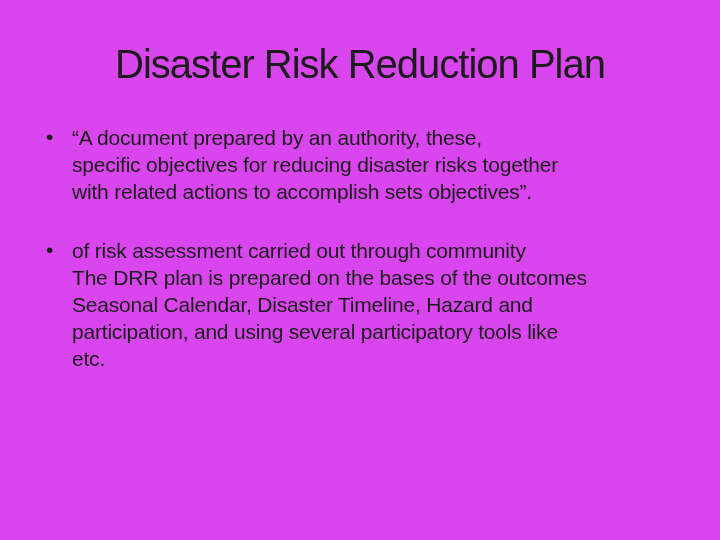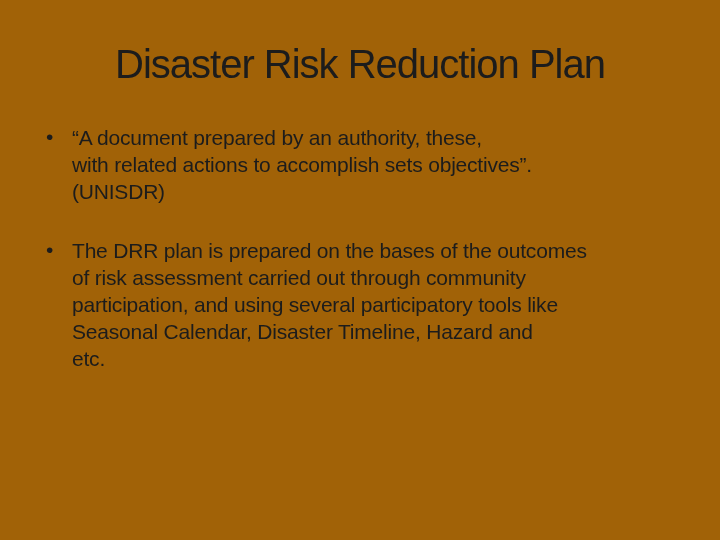--- a/index.html
+++ b/index.html
@@ -4,21 +4,21 @@
 <style>
   html, body {
     margin: 0;
     padding: 0;
     background: #ffffff;
   }
   .slide {
     position: relative;
     width: 720px;
     height: 540px;
-    background: #a16207;
+    background: #d946ef;
     overflow: hidden;
     font-family: "Liberation Sans", sans-serif;
     color: #1c1c1c;
   }
   .slide-title {
     margin: 40px 30px 0 30px;
     text-align: center;
     font-size: 40px;
     line-height: 48px;
     font-weight: 400;
@@ -54,27 +54,27 @@
 
 <div class="slide">
 
   <h1 class="slide-title">Disaster Risk Reduction Plan</h1>
 
   <div class="bullet-list">
 
     <div class="bullet-item">
       <span class="bullet-marker">•</span>
       <span class="bullet-line">“A document prepared by an authority, these,</span>
+      <span class="bullet-line">specific objectives for reducing disaster risks together</span>
       <span class="bullet-line">with related actions to accomplish sets objectives”.</span>
-      <span class="bullet-line">(UNISDR)</span>
     </div>
 
     <div class="bullet-item">
       <span class="bullet-marker">•</span>
+      <span class="bullet-line">of risk assessment carried out through community</span>
       <span class="bullet-line">The DRR plan is prepared on the bases of the outcomes</span>
-      <span class="bullet-line">of risk assessment carried out through community</span>
+      <span class="bullet-line">Seasonal Calendar, Disaster Timeline, Hazard and</span>
       <span class="bullet-line">participation, and using several participatory tools like</span>
-      <span class="bullet-line">Seasonal Calendar, Disaster Timeline, Hazard and</span>
       <span class="bullet-line">etc.</span>
     </div>
 
   </div>
 </div>
 
 </body></html>

